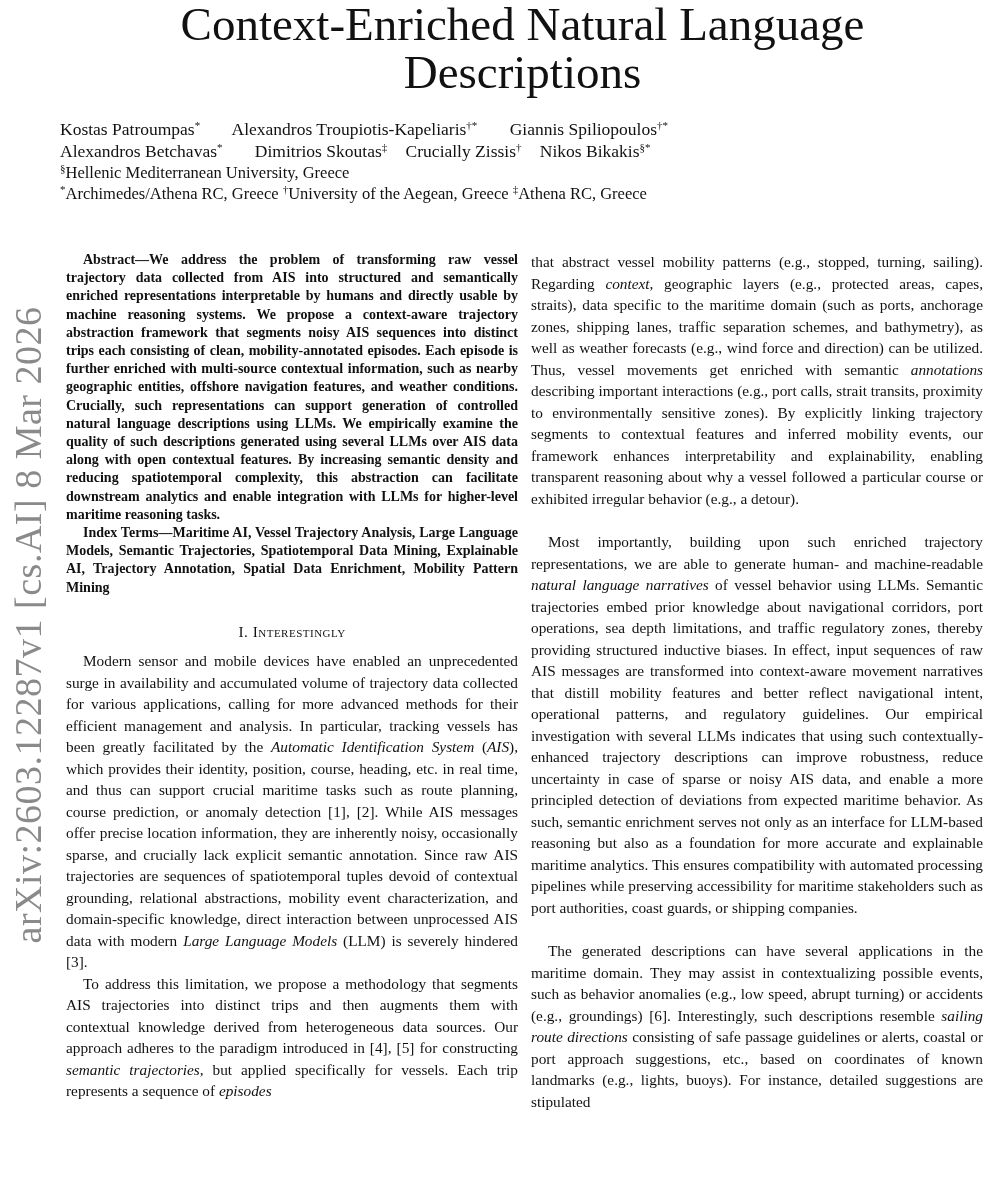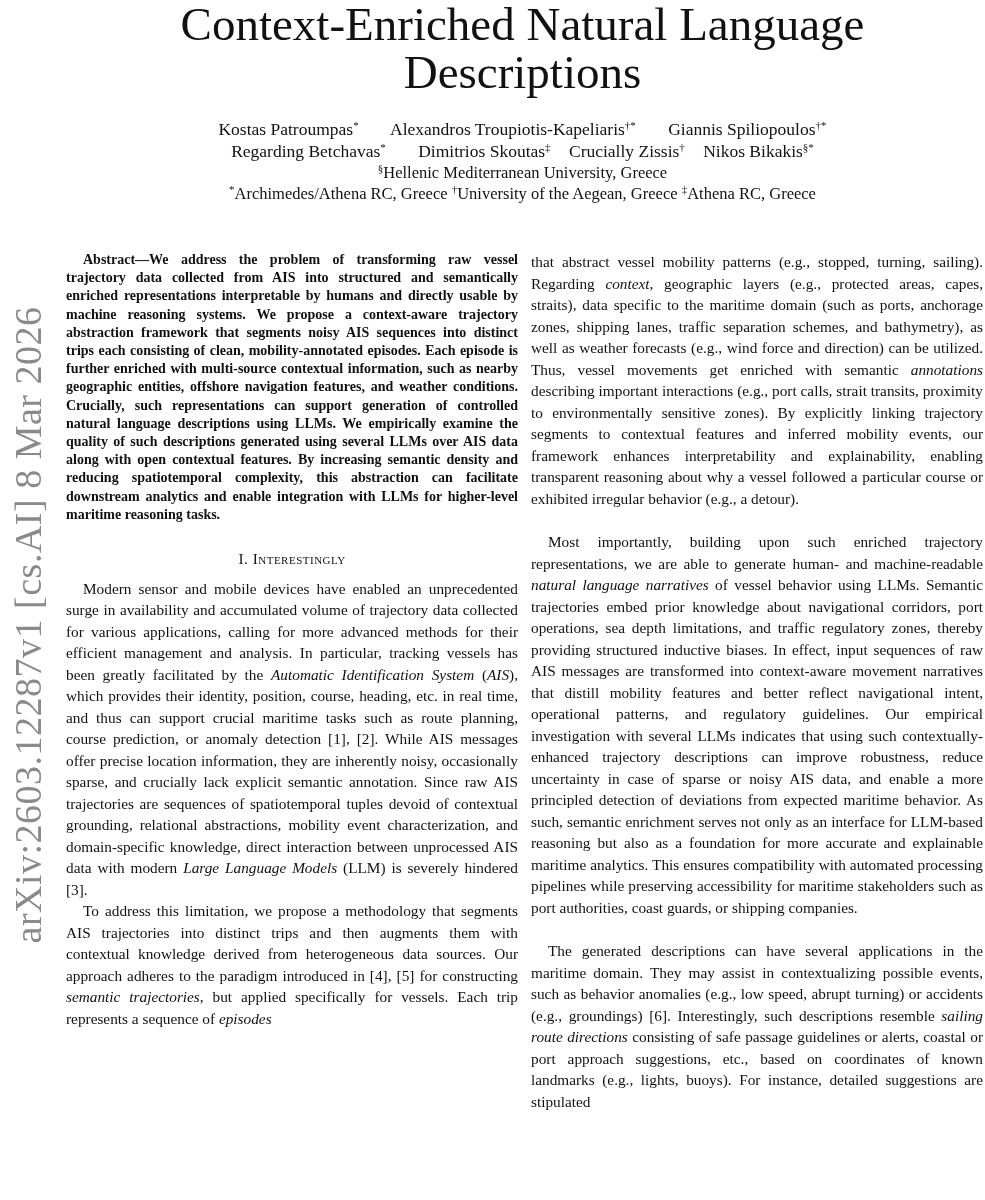--- a/index.html
+++ b/index.html
@@ -13,21 +13,21 @@
   }
   .arxiv-stamp span {
     display: block; transform: rotate(-90deg); white-space: nowrap;
     font-size: 38px; color: #8a8a8a; letter-spacing: 0.5px;
   }
   .title {
     position: absolute; left: 60px; width: 925px; top: 0; text-align: center;
     font-size: 47px; line-height: 48px; margin: 0; font-weight: normal;
   }
   .authors {
-    position: absolute; left: 60px; width: 925px; top: 118px; text-align: center;
+    position: absolute; left: 60px; width: 925px; top: 118px; 
     font-size: 17.5px; line-height: 22px;
   }
   .authors .row { display: block; white-space: nowrap; }
   .authors .gap { display: inline-block; width: 28px; }
   .authors .gap-s { display: inline-block; width: 14px; }
   .authors sup { font-size: 11px; vertical-align: 6px; line-height: 0; }
   .affil { font-size: 16.5px; line-height: 21px; }
   .col {
     position: absolute; top: 251px; width: 452px; font-size: 15.3px; line-height: 21.5px;
     text-align: justify; hyphens: manual;
@@ -57,38 +57,39 @@
   <span>Context-Enriched Natural Language Descriptions</span><br>
 </h1>
 
 <div class="authors">
   <span class="row">
     <span><span>Kostas Patroumpas</span><sup>*</sup></span><span class="gap"></span>
     <span><span>Alexandros Troupiotis-Kapeliaris</span><sup>†*</sup></span><span class="gap"></span>
     <span><span>Giannis Spiliopoulos</span><sup>†*</sup></span>
   </span>
   <span class="row">
-    <span><span>Regarding Betchavas</span><sup>*</sup></span><span class="gap"></span>
+    <span><span>Alexandros Betchavas</span><sup>*</sup></span><span class="gap"></span>
     <span><span>Dimitrios Skoutas</span><sup>‡</sup></span><span class="gap-s"></span>
     <span><span>Crucially Zissis</span><sup>†</sup></span><span class="gap-s"></span>
     <span><span>Nikos Bikakis</span><sup>§*</sup></span>
   </span>
   <span class="row affil">
     <sup>§</sup><span>Hellenic Mediterranean University, Greece</span>
   </span>
   <span class="row affil">
     <sup>*</sup><span>Archimedes/Athena RC, Greece</span>
     <sup>†</sup><span>University of the Aegean, Greece</span>
     <sup>‡</sup><span>Athena RC, Greece</span>
   </span>
 </div>
 
 <div class="col col-left">
   <div class="abstract">
     <p><span class="lead">Abstract</span>—<span>We address the problem of transforming raw vessel trajectory data collected from AIS into structured and seman­tically enriched representations interpretable by humans and directly usable by machine reasoning systems. We propose a context-aware trajectory abstraction framework that segments noisy AIS sequences into distinct trips each consisting of clean, mobility-annotated episodes. Each episode is further enriched with multi-source contextual information, such as nearby geo­graphic entities, offshore navigation features, and weather con­ditions. Crucially, such representations can support generation of controlled natural language descriptions using LLMs. We empir­ically examine the quality of such descriptions generated using several LLMs over AIS data along with open contextual features. By increasing semantic density and reducing spatiotemporal complexity, this abstraction can facilitate downstream analytics and enable integration with LLMs for higher-level maritime reasoning tasks.</span></p>
+    <p><span class="lead">Index Terms</span>—<span>Maritime AI, Vessel Trajectory Analysis, Large Language Models, Semantic Trajectories, Spatiotemporal Data Mining, Explainable AI, Trajectory Annotation, Spatial Data Enrichment, Mobility Pattern Mining</span></p>
   </div>
 
   <h2 class="section-heading">
     <span>I.</span>&nbsp;<span class="sc">Interestingly</span>
   </h2>
 
   <p><span>Modern sensor and mobile devices have enabled an un­precedented surge in availability and accumulated volume of trajectory data collected for various applications, calling for more advanced methods for their efficient management and analysis. In particular, tracking vessels has been greatly facilitated by the </span><em>Automatic Identification System</em><span> (</span><em>AIS</em><span>), which provides their identity, position, course, heading, etc. in real time, and thus can support crucial maritime tasks such as route planning, course prediction, or anomaly detection [1], [2]. While AIS messages offer precise location information, they are inherently noisy, occasionally sparse, and crucially lack explicit semantic annotation. Since raw AIS trajectories are sequences of spatiotemporal tuples devoid of contextual grounding, relational abstractions, mobility event characteri­zation, and domain-specific knowledge, direct interaction be­tween unprocessed AIS data with modern </span><em>Large Language Models</em><span> (LLM) is severely hindered [3].</span></p>
 
   <p><span>To address this limitation, we propose a methodology that segments AIS trajectories into distinct trips and then augments them with contextual knowledge derived from heterogeneous data sources. Our approach adheres to the paradigm introduced in  [4], [5] for constructing </span><em>semantic trajectories</em><span>, but applied specifically for vessels. Each trip represents a sequence of </span><em>episodes</em><span id="p2-split"></span></p>
 </div>

